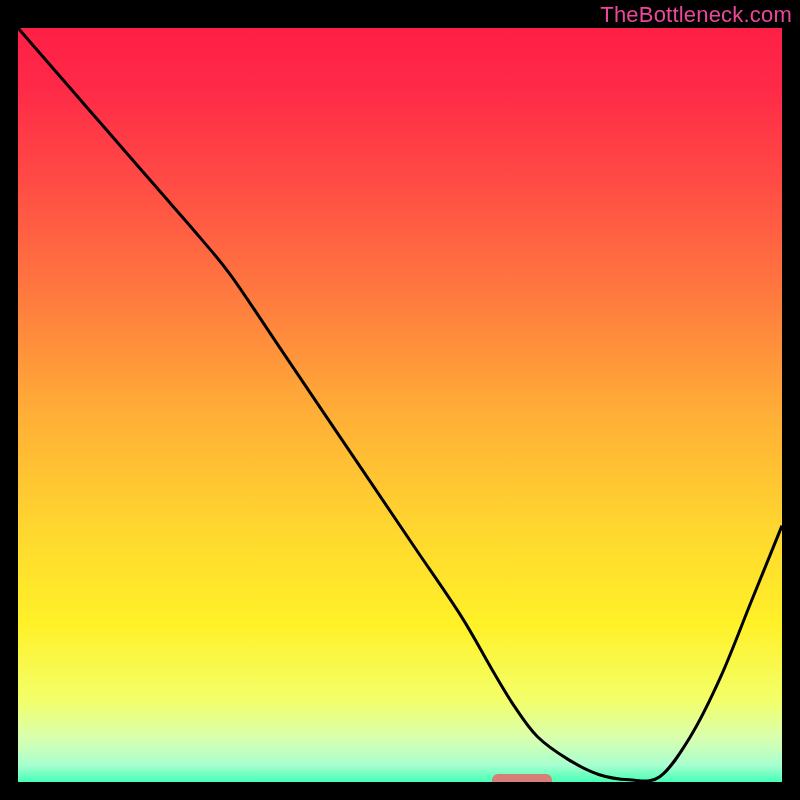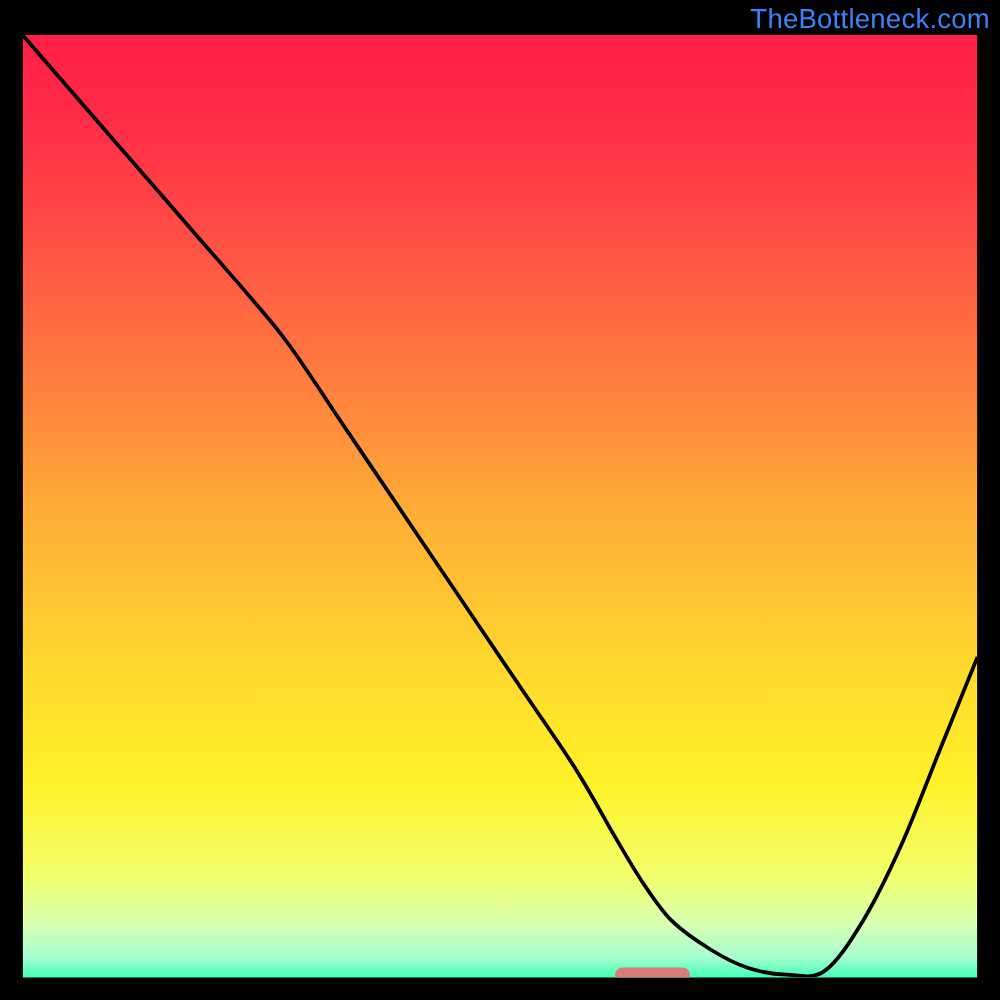--- a/index.html
+++ b/index.html
@@ -14,21 +14,21 @@
   .frame {
     position: relative;
     width: 800px;
     height: 800px;
     background: #000;
   }
   .watermark {
     position: absolute;
     top: 2px;
     right: 8px;
-    color: #3b82f6;
+    color: #ec4899;
     font-size: 22px;
     font-weight: 400;
     letter-spacing: 0.2px;
     z-index: 5;
   }
   
   .plot {
     position: absolute;
     left: 18px;
     top: 28px;

